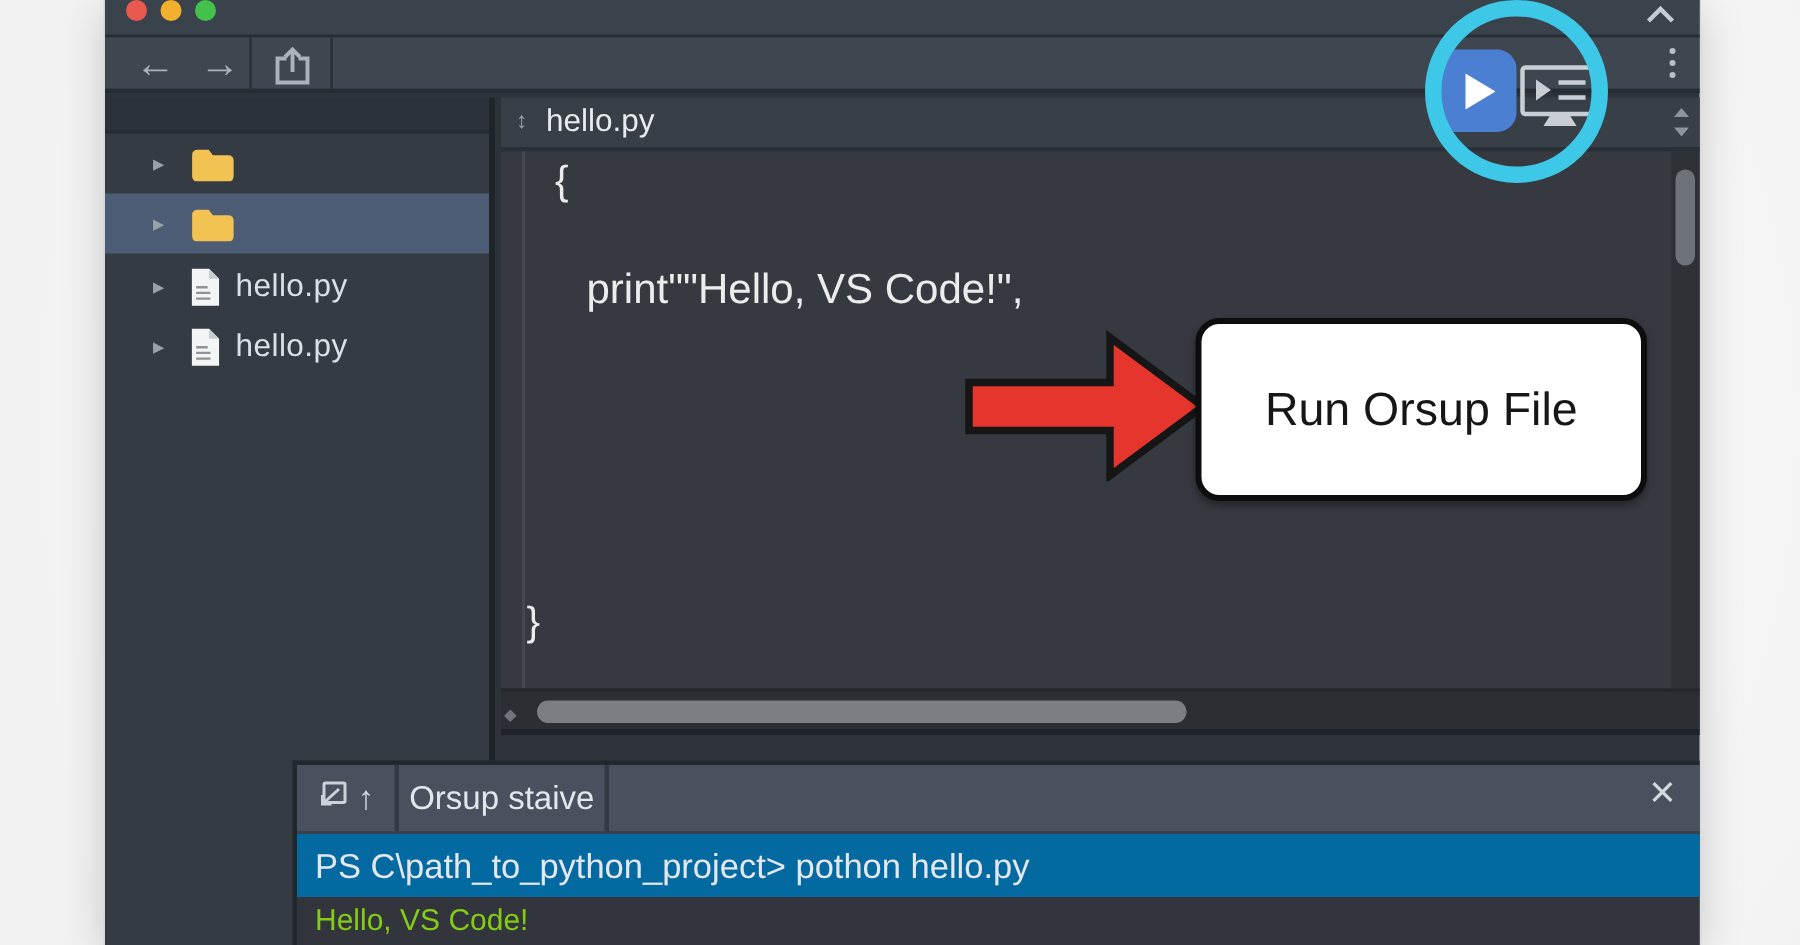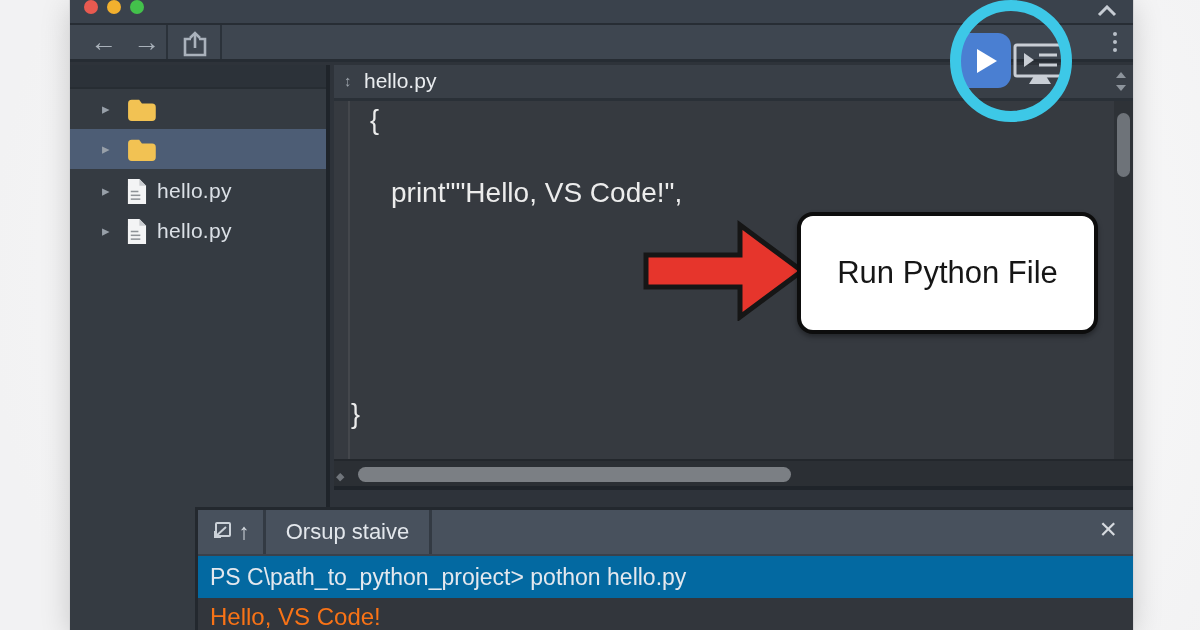--- a/index.html
+++ b/index.html
@@ -63,26 +63,26 @@
   .vthumb { position:absolute; right:3px; top:12px; width:13px; height:64px;
             background:#6e7379; border-radius:7px; }
 
   
   .terminal { position:absolute; left:125px; top:507px; width:938px; height:123px;
               background:#32363c; border-left:3px solid #23282e; border-top:3px solid #23282e; z-index:5; }
   .term-tabbar { position:relative; height:44px; background:#48515d; display:flex; }
   .term-cell-icons { width:68px; border-right:3px solid #333a43; display:flex;
                      align-items:center; justify-content:center; gap:7px; }
   .term-up { font-size:22px; color:#d3d8de; }
-  .term-cell-tab { width:166px; border-right:3px solid #333a43; display:flex;
+  .term-cell-tab { width:140px; border-right:3px solid #333a43; display:flex;
                    align-items:center; justify-content:center; color:#e3e7ec; font-size:22px; }
   .term-close { position:absolute; right:16px; top:2px; font-size:30px; color:#d6dadf; }
   .term-cmd { height:44px; line-height:42px; background:#0369a1; border-top:2px solid #3a414b;
               padding-left:12px; font-size:23px; color:#e4e8ee; white-space:nowrap; }
-  .term-out { padding:5px 0 0 12px; font-size:24px; color:#f97316; }
+  .term-out { padding:5px 0 0 12px; font-size:20px; color:#84cc16; }
 
   
   .ring { position:absolute; left:950px; top:0px; width:122px; height:122px;
           border:11px solid #3dc8e7; border-radius:50%; z-index:9; }
   .playbtn { position:absolute; left:956px; top:33px; width:55px; height:55px;
              background:#4a7fd2; border-radius:13px; z-index:8;
              display:flex; align-items:center; justify-content:center; }
   .playbtn i { display:block; width:0; height:0; margin-left:6px;
                border-left:20px solid #ffffff; border-top:12px solid transparent;
                border-bottom:12px solid transparent; }
@@ -235,15 +235,15 @@
       <path d="M22 34 l-5 8 h22 l-5-8" fill="#c9ced5" stroke="none"></path>
     </svg>
   </span>
   <div class="ring"></div>
   <span class="red-arrow">
     <svg width="168" height="108" viewBox="0 0 168 108">
       <polygon points="6,42 100,42 100,12 162,58 100,104 100,74 6,74" fill="#e6352c" stroke="#161616" stroke-width="5"></polygon>
     </svg>
   </span>
   <div class="callout">
-    <span>Run Python File</span>
+    <span>Run Orsup File</span>
   </div>
 </div>
 
 </body></html>

